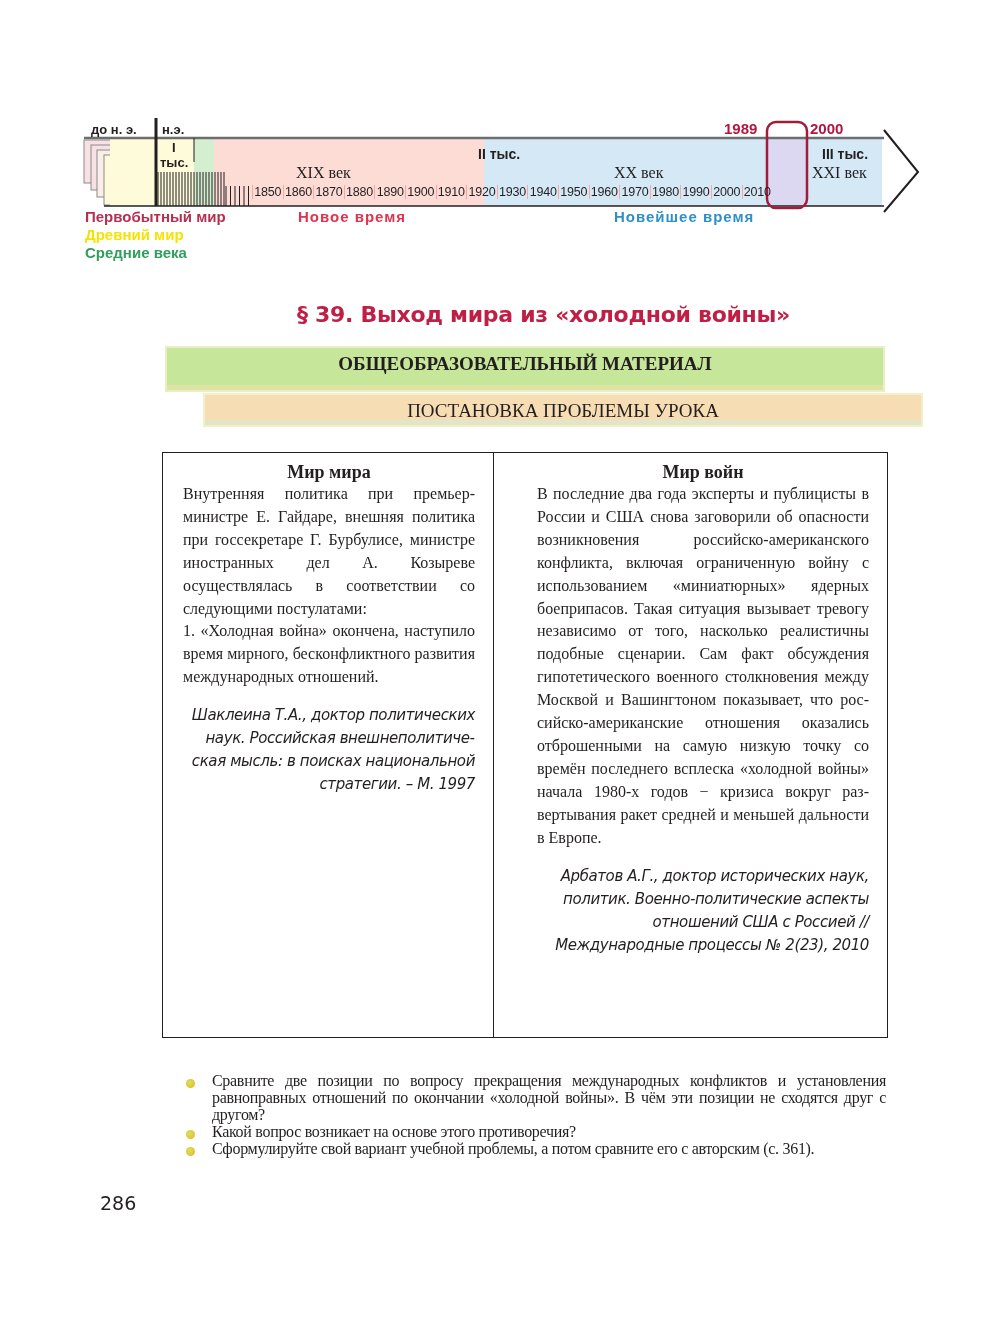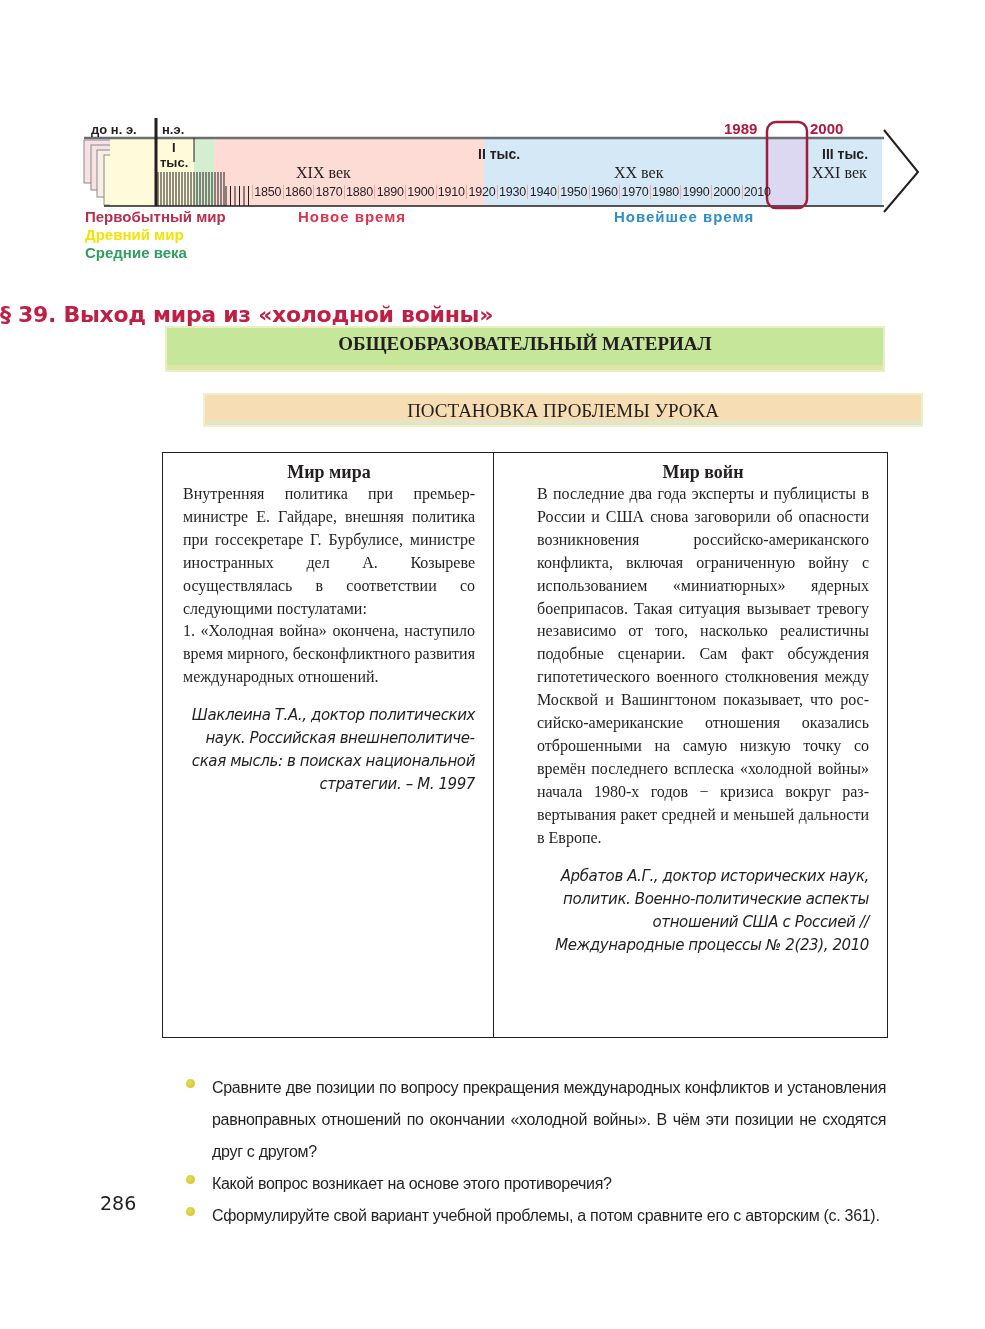--- a/index.html
+++ b/index.html
@@ -10,38 +10,38 @@
   #timeline { position:absolute; left:0; top:0; width:985px; height:270px; }
   .era-label { position:absolute; font-family:"Liberation Sans", sans-serif; font-weight:bold; font-size:15px; white-space:nowrap; }
   .tl-top-label { position:absolute; font-family:"Liberation Sans", sans-serif; font-weight:bold; font-size:13px; color:#231f20; }
   .tl-year { position:absolute; font-family:"Liberation Sans", sans-serif; font-weight:bold; font-size:15px; color:#b0163f; }
   .tl-mill { position:absolute; font-family:"Liberation Sans", sans-serif; font-weight:bold; font-size:14px; color:#231f20; white-space:nowrap; }
   .tl-century { position:absolute; font-family:"Liberation Serif", serif; font-size:16px; color:#231f20; white-space:nowrap; }
   .tl-decades { position:absolute; top:185px; font-family:"Liberation Sans", sans-serif; font-size:12.5px; color:#231f20; white-space:nowrap; letter-spacing:-0.2px; }
   .tl-decades span { display:inline-block; width:30.6px; text-align:center; border-left:1px solid #fca5a5; box-sizing:border-box; }
 
   
-  #lesson-title { position:absolute; left:0; width:790px; top:302px; text-align:left; font-family:"DejaVu Sans", sans-serif; font-weight:bold; font-size:22px; color:#c01f45; letter-spacing:-0.3px; }
+  #lesson-title { position:absolute; left:0; width:790px; top:302px; text-align:right; font-family:"DejaVu Sans", sans-serif; font-weight:bold; font-size:22px; color:#c01f45; letter-spacing:-0.3px; }
   .band { position:absolute; left:165px; width:720px; box-sizing:border-box; text-align:center; font-family:"Liberation Serif", serif; }
-  #band-general { top:326px; height:46px; background:#c6e79a; border:2px solid #e9efc4; box-shadow: inset 0 -5px 0 #dfe3a6; font-weight:bold; font-size:19px; line-height:32px; }
+  #band-general { top:346px; height:46px; background:#c6e79a; border:2px solid #e9efc4; box-shadow: inset 0 -5px 0 #dfe3a6; font-weight:bold; font-size:19px; line-height:32px; }
   #band-problem { top:393px; height:34px; background:#f6ddb3; border:2px solid #eef1c9; box-shadow: inset 0 -5px 0 #e4e4c6; font-size:19px; line-height:32px;margin-left:38px; }
 
   
   #quote-table { position:absolute; left:162px; top:452px; width:726px; height:586px; border:1.5px solid #231f20; box-sizing:border-box; display:flex;gap:24px; }
   .qcol { box-sizing:border-box; position:relative; }
   #col-left { width:331px; border-right:1.5px solid #231f20; padding:8px 18px 0 20px; }
   #col-right { flex:1; padding:8px 18px 0 19px; }
   .qhead { text-align:center; font-family:"Liberation Serif", serif; font-weight:bold; font-size:18px; line-height:22px; }
   .qbody { font-family:"Liberation Serif", serif; font-size:16px; line-height:22.9px; text-align:justify; hyphens:manual; }
   .qbody p { margin:0; }
   .qsrc { font-family:"DejaVu Sans", sans-serif; font-style:italic; font-size:15px; line-height:23px; text-align:right; margin-top:15px; letter-spacing:-0.4px; }
 
   
   #questions { position:absolute; left:186px; top:1072px; width:700px; list-style:none; margin:0; padding:0; }
-  #questions li { position:relative; padding-left:26px; font-family:Liberation Sans, sans-serif; font-size:16px; line-height:32px; text-align:justify; letter-spacing:-0.3px; }
+  #questions li { position:relative; padding-left:26px; font-family:Liberation Serif, serif; font-size:16px; line-height:17px; text-align:justify; letter-spacing:-0.3px; }
   .bullet { position:absolute; left:0; top:7px; width:9px; height:9px; border-radius:50%; background:radial-gradient(circle at 40% 40%, #d6e35a, #e7b21f); }
   #page-number { position:absolute; left:100px; top:1192px; font-family:"DejaVu Sans", sans-serif; font-size:19px; color:#231f20; }
 </style>
 </head>
 <body>
 
 <div id="timeline">
   <svg class="abs" style="left:0;top:0" width="985" height="270">
 
     <g>

